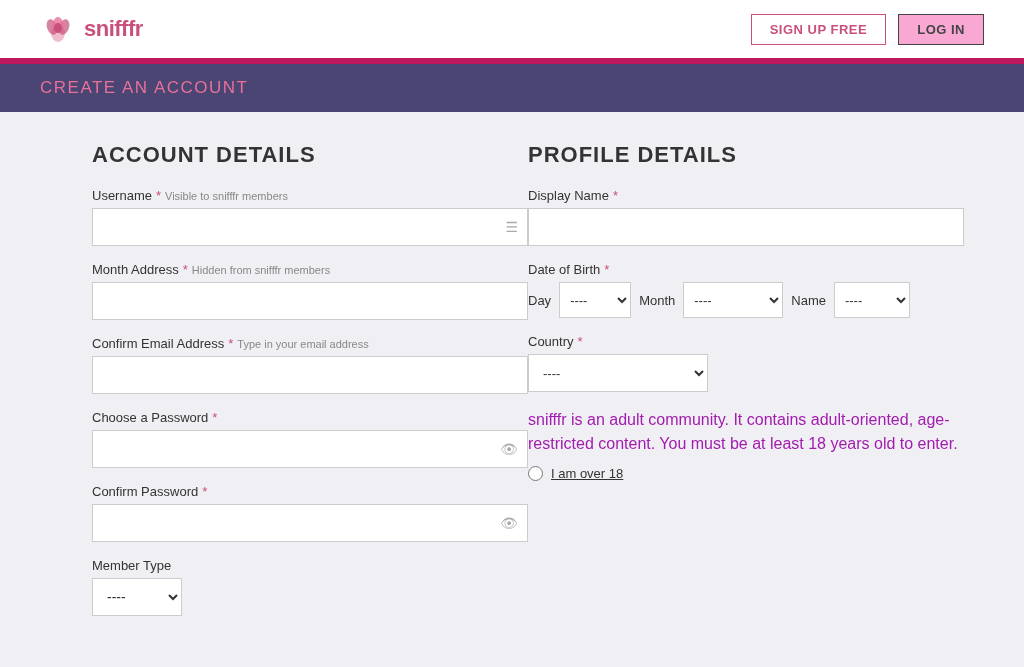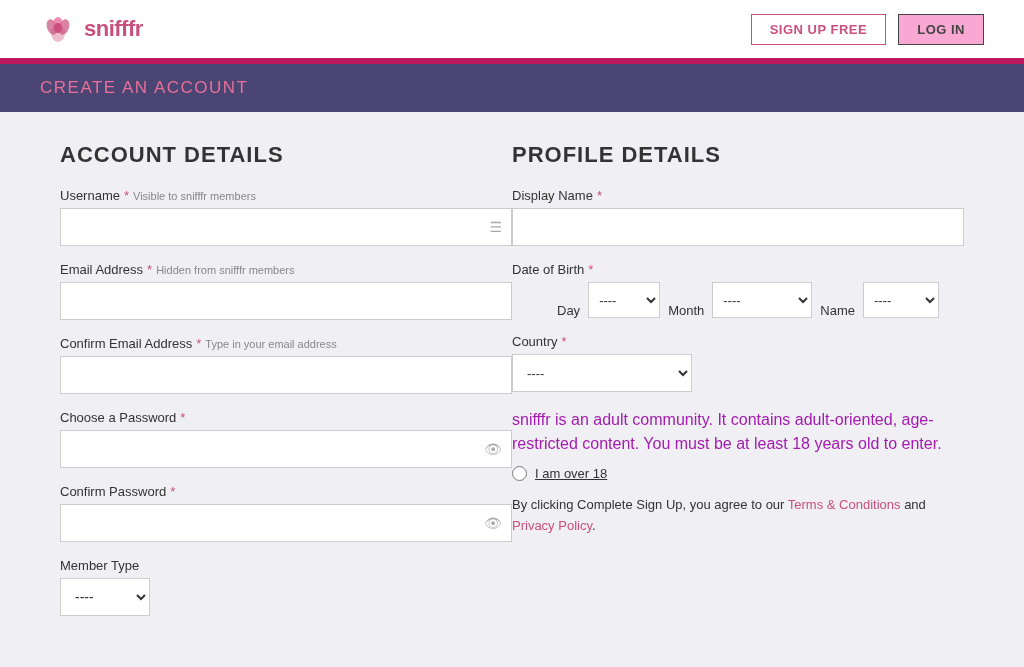--- a/index.html
+++ b/index.html
@@ -71,21 +71,21 @@
     .banner-title {
       color: #e8709a;
       font-size: 17px;
       font-weight: normal;
       letter-spacing: 1.5px;
       text-transform: uppercase;
     }
 
     
     .main-content {
-      padding: 30px 60px 20px 60px;
+      padding: 30px 60px 20px 92px;
       display: flex;
     }
 
     
     .col-left {
       flex: 1;
     }
     .col-right {
       flex: 1;
     }
@@ -151,24 +151,23 @@
       color: #333;
       outline: none;
       height: 38px;
       width: 90px;
       cursor: pointer;
     }
 
     
     .dob-row {
       display: flex;
-      align-items: flex-end;
+      align-items: center;
       gap: 8px;
       flex-wrap: wrap;
-      margin-left: 45px;
     }
     .dob-label-inline {
       font-size: 13px;
       color: #333;
     }
     .dob-select {
       border: 1.5px solid #ccc;
       background: #fff;
       padding: 7px 6px;
       font-size: 13px;
@@ -266,21 +265,21 @@
         <span class="hint">Visible to snifffr members</span>
       </div>
       <div class="input-wrapper">
         <input type="text" class="field-input" style="">
         <span class="input-icon">☰</span>
       </div>
     </div>
 
     <div class="field-group">
       <div class="field-label">
-        <span>Email Address</span>
+        <span>Month Address</span>
         <span class="required">*</span>
         <span class="hint">Hidden from snifffr members</span>
       </div>
       <div class="input-wrapper">
         <input type="email" class="field-input" style="padding-right: 10px;">
       </div>
     </div>
 
     <div class="field-group">
       <div class="field-label">
@@ -376,17 +375,14 @@
       </select>
     </div>
 
     <div class="adult-notice">snifffr is an adult community. It contains adult-oriented, age-restricted content. You must be at least 18 years old to enter.</div>
 
     <div class="checkbox-row">
       <input type="radio" id="age-confirm" name="age-confirm" style="">
       <label for="age-confirm">I am over 18</label>
     </div>
 
-    <div class="terms-text">
-      <span>By clicking Complete Sign Up, you agree to our </span><a href="#">Terms &amp; Conditions</a><span> and </span><a href="#">Privacy Policy</a><span>.</span>
-    </div>
   </div>
 </div>
 
 </body></html>

